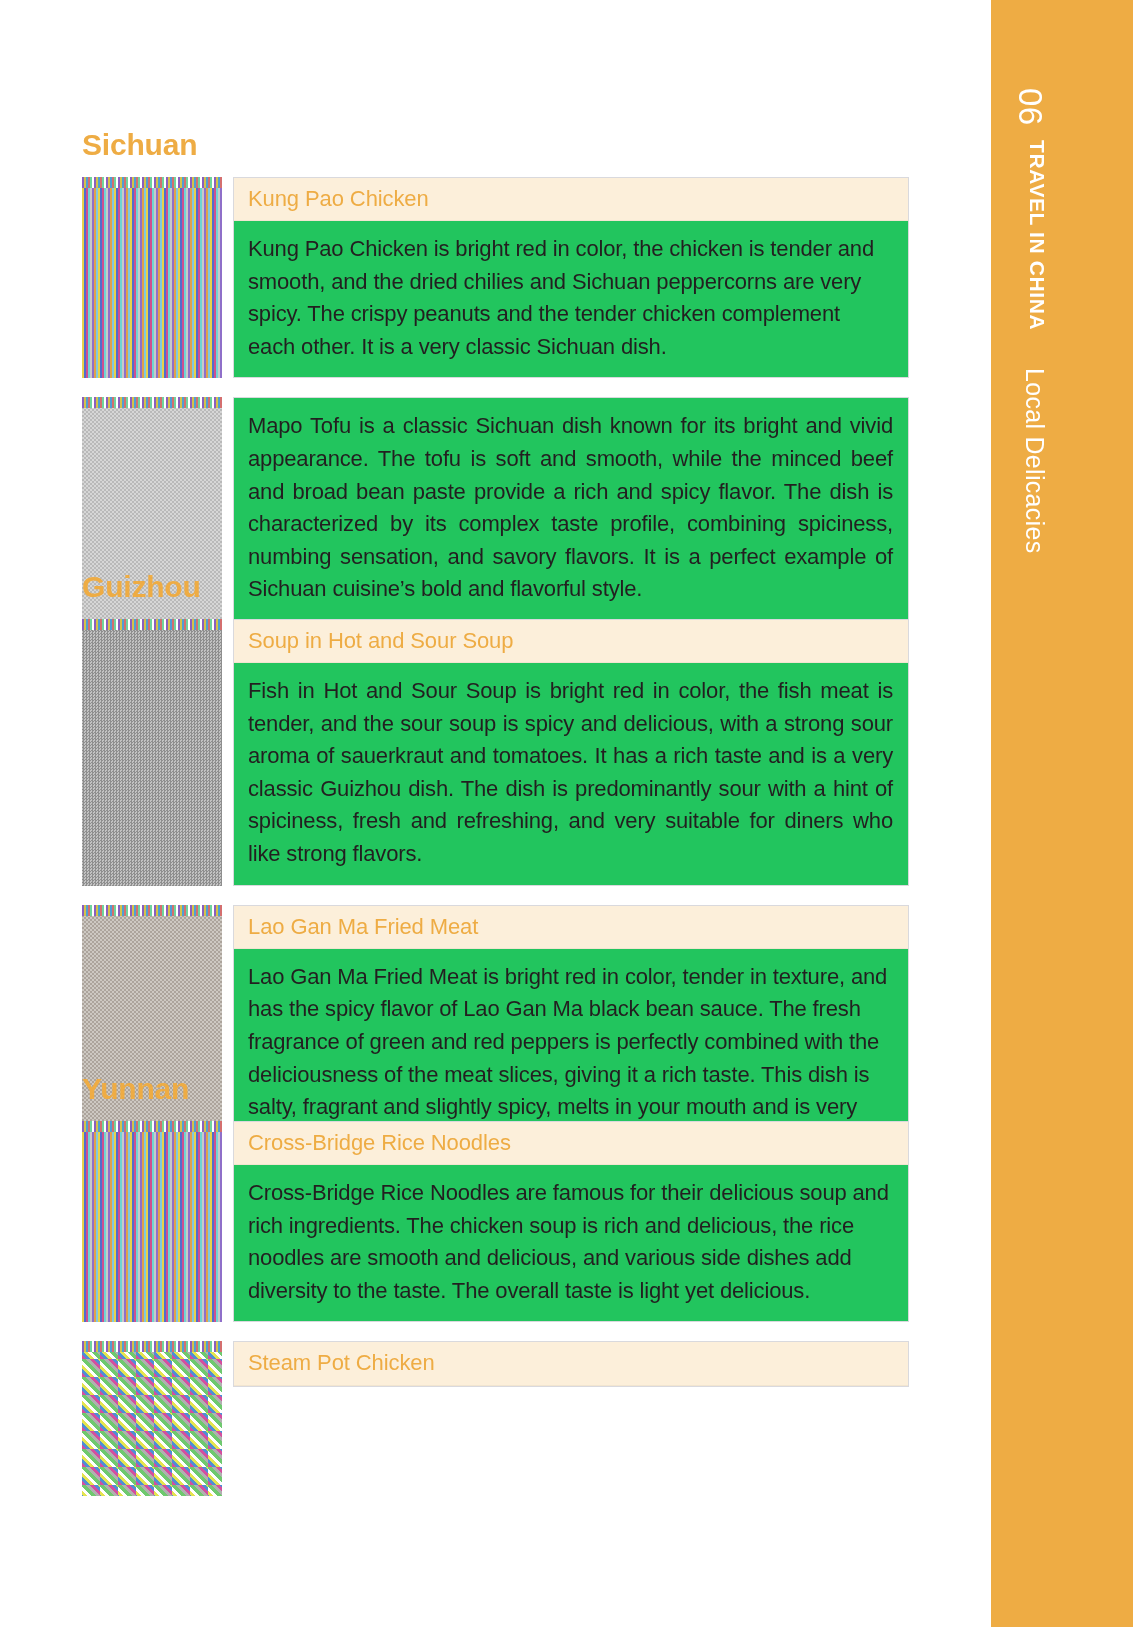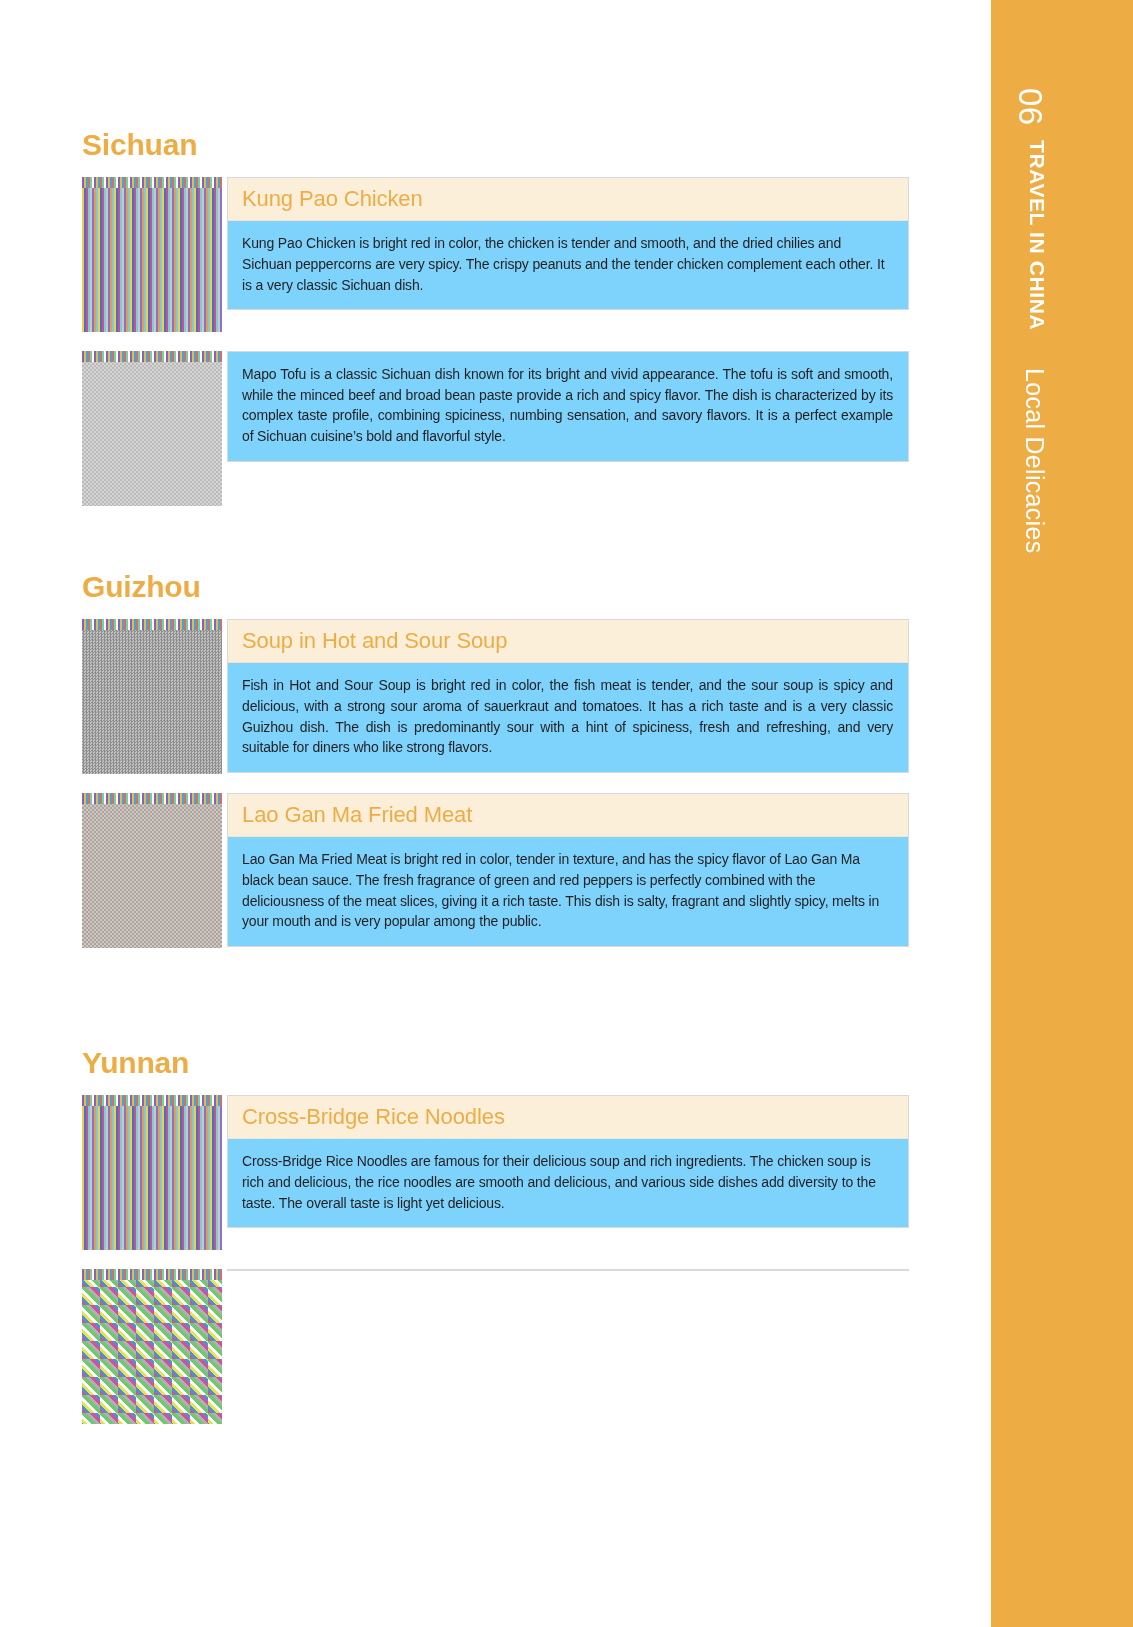--- a/index.html
+++ b/index.html
@@ -171,40 +171,40 @@
         #d46f6f 6px, #d46f6f 8px,
         #6fd49f 8px, #6fd49f 10px,
         #ffffff 10px, #ffffff 12px),
       repeating-linear-gradient(0deg,
         rgba(0,0,0,0.18) 0px, rgba(0,0,0,0.18) 1px,
         rgba(255,255,255,0.18) 1px, rgba(255,255,255,0.18) 2px);
   }
 
   .card {
     flex: 1 1 auto;
-    margin-left: 5px;
+    margin-left: 11px;
     border: 1px solid #d9d9dd;
-    background: #7dd3fc;
+    background: #22c55e;
     box-sizing: border-box;
     min-width: 0;
   }
   .card-head {
     background: #fcefda;
     padding: 8px 14px 9px 14px;
     border-bottom: 1px solid #f2e5d0;
   }
   .card-title {
     font-size: 22px;
     color: #eeac44;
     line-height: 1.15;
     letter-spacing: -0.1px;
   }
   .card-body {
     padding: 12px 15px 14px 14px;
-    font-size: 14px;
+    font-size: 22px;
     line-height: 1.48;
     color: #231f20;
     text-align: justify;
     letter-spacing: -0.15px;
     hyphens: manual;
   }
   .card-body.left { text-align: left; }
 </style>
 </head>
 <body>
@@ -257,40 +257,43 @@
       </div>
       <div class="card">
         <div class="card-head">
           <div class="card-title">Lao Gan Ma Fried Meat</div>
         </div>
         <div class="card-body left">Lao Gan Ma Fried Meat is bright red in color, tender in texture, and has the spicy flavor of Lao Gan Ma black bean sauce. The fresh fragrance of green and red peppers is perfectly combined with the deliciousness of the meat slices, giving it a rich taste. This dish is salty, fragrant and slightly spicy, melts in your mouth and is very popular among the public.</div>
       </div>
     </div>
   </section>
 
-  <section class="region" style="top:1046px;">
+  <section class="region" style="top:1072px;">
     <h2 class="region-title">Yunnan</h2>
 
     <div class="dish">
       <div class="thumb stripes">
         <div class="thumb-noise-top"></div>
       </div>
       <div class="card">
         <div class="card-head">
           <div class="card-title">Cross-Bridge Rice Noodles</div>
         </div>
         <div class="card-body left">Cross-Bridge Rice Noodles are famous for their delicious soup and rich ingredi­ents. The chicken soup is rich and delicious, the rice noodles are smooth and delicious, and various side dishes add diversity to the taste. The overall taste is light yet delicious.</div>
       </div>
     </div>
 
     <div class="dish">
       <div class="thumb diag">
         <div class="thumb-noise-top"></div>
       </div>
       <div class="card">
+        <div class="card-head">
+          <div class="card-title">Steam Pot Chicken</div>
+        </div>
       </div>
     </div>
   </section>
 
 </div>
 
 <div class="side-tab">
   <div class="side-tab-inner">
     <div class="side-rot side-chapter-num">06</div>
     <div class="side-rot side-chapter-name">TRAVEL IN CHINA</div>

